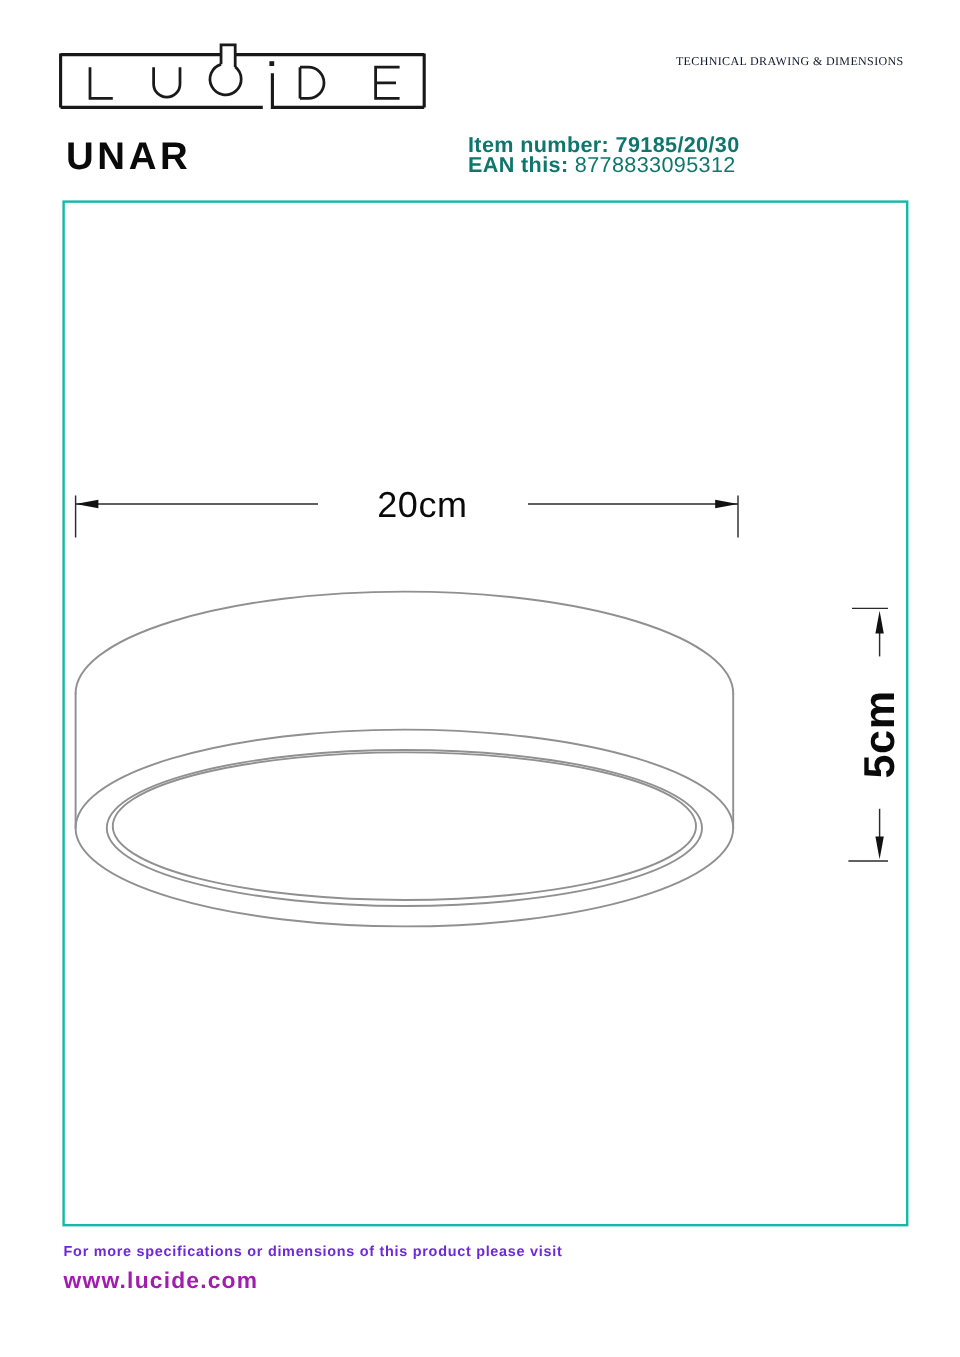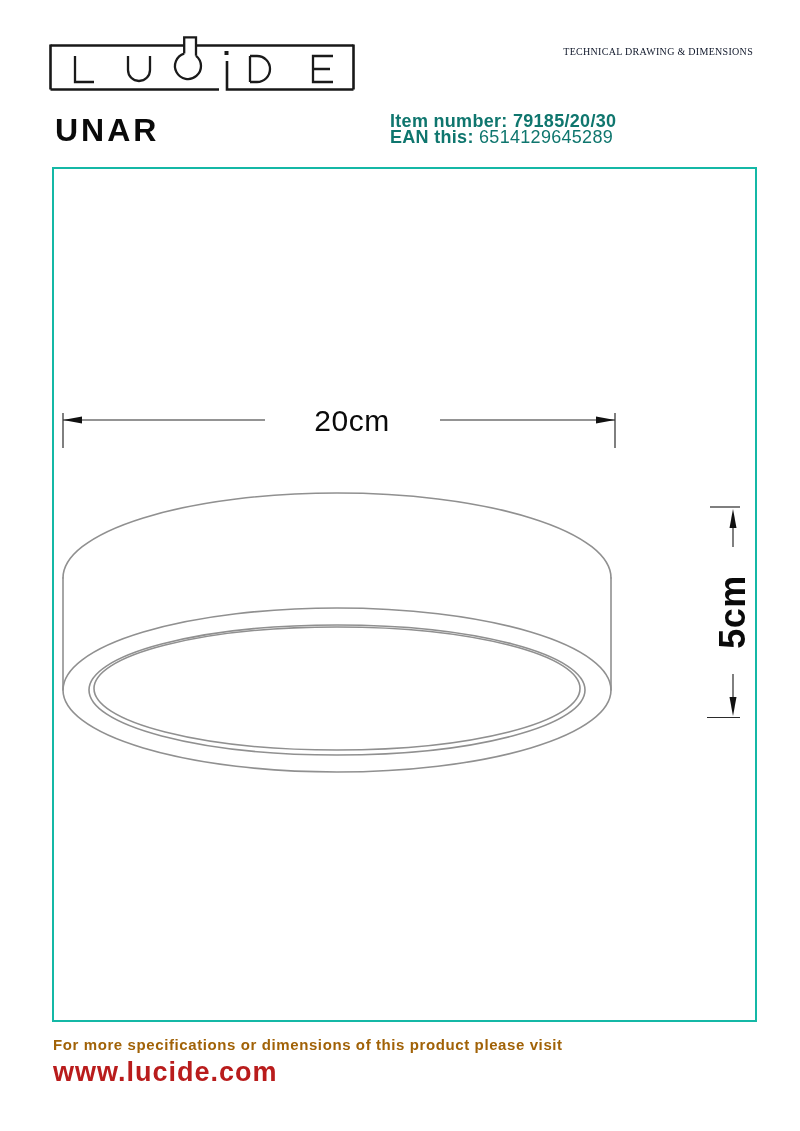--- a/index.html
+++ b/index.html
@@ -39,24 +39,24 @@
   #width-dim-label{font-size:30px;font-weight:400;letter-spacing:0.5px;}
   #height-dim-label{font-size:36px;font-weight:700;letter-spacing:0.5px;}
 
   
   .logo-frame{fill:none;stroke:#181818;stroke-width:2.6;}
   .logo-letter{fill:none;stroke:#1a1a1a;stroke-width:2.3;}
   .logo-dot{fill:#1a1a1a;stroke:none;}
 
   
   #footer-note{
-    left:53px;top:1036px;font-size:15px;font-weight:700;letter-spacing:0.6px;color:#a16207;
+    left:53px;top:1036px;font-size:12px;font-weight:700;letter-spacing:0.6px;color:#6d28d9;
   }
   #footer-site{
-    left:53px;top:1057px;font-size:27px;font-weight:700;letter-spacing:1px;color:#b91c1c;
+    left:53px;top:1057px;font-size:19px;font-weight:700;letter-spacing:1px;color:#a21caf;
   }
 </style>
 </head>
 <body>
 
 <div class="abs" id="logo-wrap">
   <svg width="310" height="68" viewBox="0 0 310 66" role="img" aria-label="LUCIDE">
 
     <path class="logo-frame" d="M2.5,14.5 H136.2"></path>
     <path class="logo-frame" d="M148,14.5 H305.5"></path>
@@ -81,21 +81,21 @@
 
 <div class="abs" id="product-name">UNAR</div>
 
 <div class="abs" id="codes">
   <div>
     <span class="lbl">Item number:</span>
     <span class="val-bold">79185/20/30</span>
   </div>
   <div>
     <span class="lbl">EAN this:</span>
-    <span class="val-reg">6514129645289</span>
+    <span class="val-reg">8778833095312</span>
   </div>
 </div>
 
 <div class="abs" id="drawing-box">
   <svg id="drawing-svg" width="701" height="851" viewBox="0 0 701 851">
 
     <g>
       <path class="lamp-line" d="M 9 409 A 274 85 0 0 1 557 409"></path>
       <path class="lamp-line" d="M 9 409 L 9 521"></path>
       <path class="lamp-line" d="M 557 409 L 557 521"></path>

